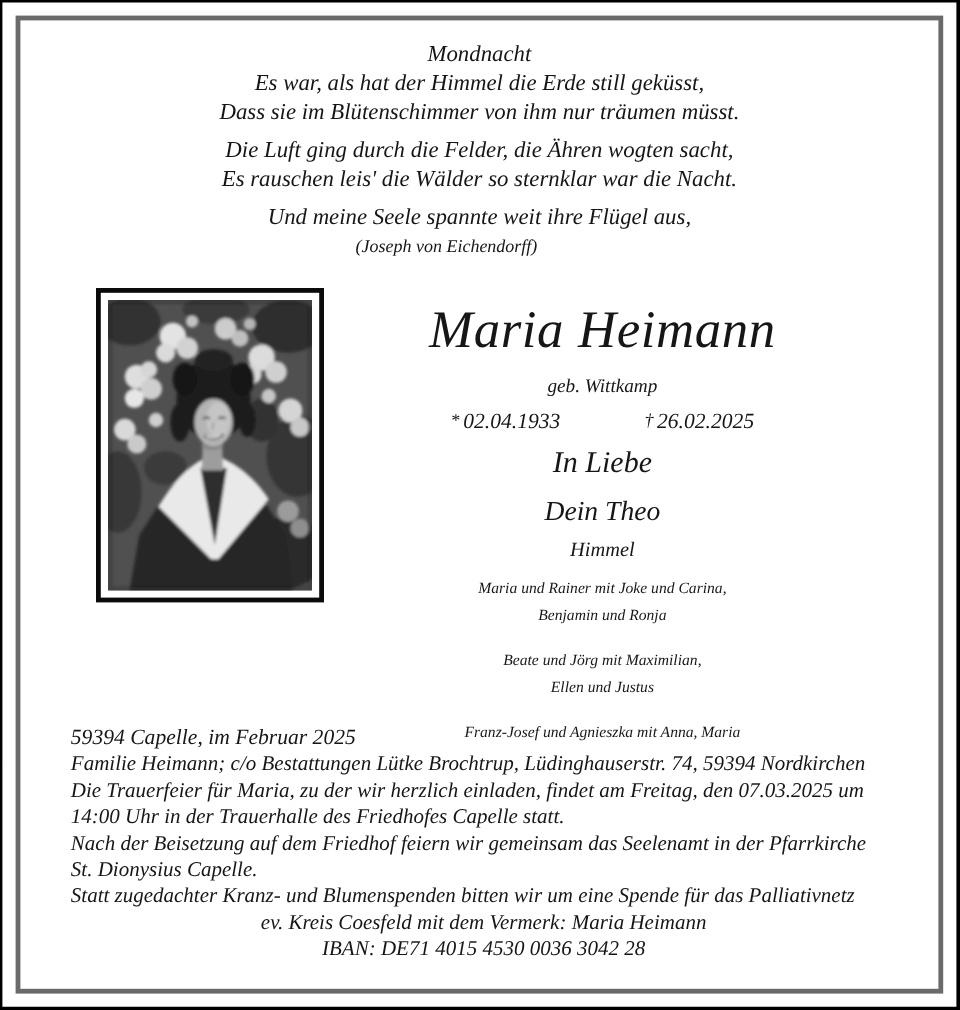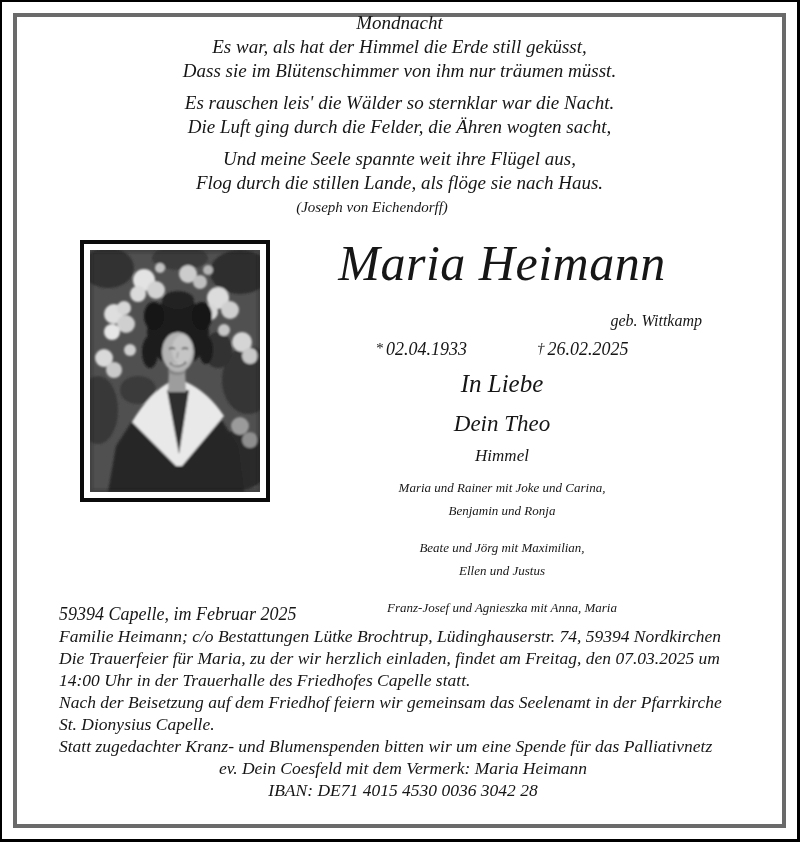--- a/index.html
+++ b/index.html
@@ -12,35 +12,35 @@
   .page {
     position:relative; width:800px; height:842px; box-sizing:border-box;
     border-style:solid; border-color:#000; border-width:2px 3px 3px 2px;
     background:#fff; overflow:hidden;
   }
   .frame {
     position:absolute; top:11px; left:11px; right:11px; bottom:11px;
     border:4px solid #6a6a6a; pointer-events:none;
   }
   
-  .poem { position:absolute; top:9px; left:40px; right:40px; text-align:center;
+  .poem { position:absolute; top:32px; left:40px; right:40px; text-align:center;
           font-size:19px; line-height:24px; }
   .poem p { margin:0; }
   .poem .gap { height:8px; }
   .poem-attribution { text-align:center; padding-right:55px; font-size:15px; margin-top:3px; }
   
   .photo-frame {
     position:absolute; left:78px; top:238px; width:190px; height:262px;
     box-sizing:border-box; border:4px solid #0b0b0b; background:#fff; padding:6px;
   }
   .photo-frame svg { display:block; width:170px; height:242px; background:#505050; }
   
   .announce { position:absolute; left:300px; top:234px; width:400px; text-align:center; }
-  .name { font-size:50px; line-height:54px; font-weight:normal; margin:0; letter-spacing:0.5px; }
-  .maiden { font-size:16px; margin-top:22px;text-align:right; }
+  .name { font-size:44px; line-height:54px; font-weight:normal; margin:12px; letter-spacing:0.5px; }
+  .maiden { font-size:16px; margin-top:12px; }
   .dates { display:flex; justify-content:center; gap:70px; font-size:18px; margin-top:9px; }
   .dates .sym { position:relative; top:-2px; font-size:15px; margin-right:3px; }
   .salutation { font-size:25px; margin-top:10px; }
   .m-theo { font-size:23px; margin-top:13px; }
   .m-martin { font-size:17px; margin-top:9px; }
   .m-line { font-size:13px; line-height:23px; }
   .mt10 { margin-top:10px; }
   .mt13 { margin-top:14px; }
   
   .footer { position:absolute; left:57px; right:50px; top:601px;
@@ -53,25 +53,24 @@
 <body>
 
 <div class="page">
   <div class="frame"></div>
 
   <div class="poem">
     <p>Mondnacht</p>
     <p>Es war, als hat der Himmel die Erde still geküsst,</p>
     <p>Dass sie im Blütenschimmer von ihm nur träumen müsst.</p>
     <div class="gap"></div>
+    <p>Die Luft ging durch die Felder, die Ähren wogten sacht,</p>
     <p>Es rauschen leis' die Wälder so sternklar war die Nacht.</p>
-    <p>Die Luft ging durch die Felder, die Ähren wogten sacht,</p>
     <div class="gap"></div>
     <p>Und meine Seele spannte weit ihre Flügel aus,</p>
-    <p>Flog durch die stillen Lande, als flöge sie nach Haus.</p>
     <p class="poem-attribution">(Joseph von Eichendorff)</p>
   </div>
 
   <div class="photo-frame">
     <svg viewBox="0 0 170 242" xmlns="http://www.w3.org/2000/svg">
       <defs>
         <filter id="soft" x="-8%" y="-8%" width="116%" height="116%">
           <feGaussianBlur stdDeviation="1.2"></feGaussianBlur>
         </filter>
       </defs>
@@ -156,16 +155,16 @@
   </div>
 
   <div class="footer">
     <p class="dateline">59394 Capelle, im Februar 2025</p>
     <p>Familie Heimann; c/o Bestattungen Lütke Brochtrup, Lüdinghauserstr. 74, 59394 Nordkirchen</p>
     <p>Die Trauerfeier für Maria, zu der wir herzlich einladen, findet am Freitag, den 07.03.2025 um</p>
     <p>14:00 Uhr in der Trauerhalle des Friedhofes Capelle statt.</p>
     <p>Nach der Beisetzung auf dem Friedhof feiern wir gemeinsam das Seelenamt in der Pfarrkirche</p>
     <p>St. Dionysius Capelle.</p>
     <p>Statt zugedachter Kranz- und Blumenspenden bitten wir um eine Spende für das Palliativnetz</p>
-    <p class="center">ev. Dein Coesfeld mit dem Vermerk: Maria Heimann</p>
+    <p class="center">ev. Kreis Coesfeld mit dem Vermerk: Maria Heimann</p>
     <p class="center">IBAN: DE71 4015 4530 0036 3042 28</p>
   </div>
 </div>
 
 </body></html>

